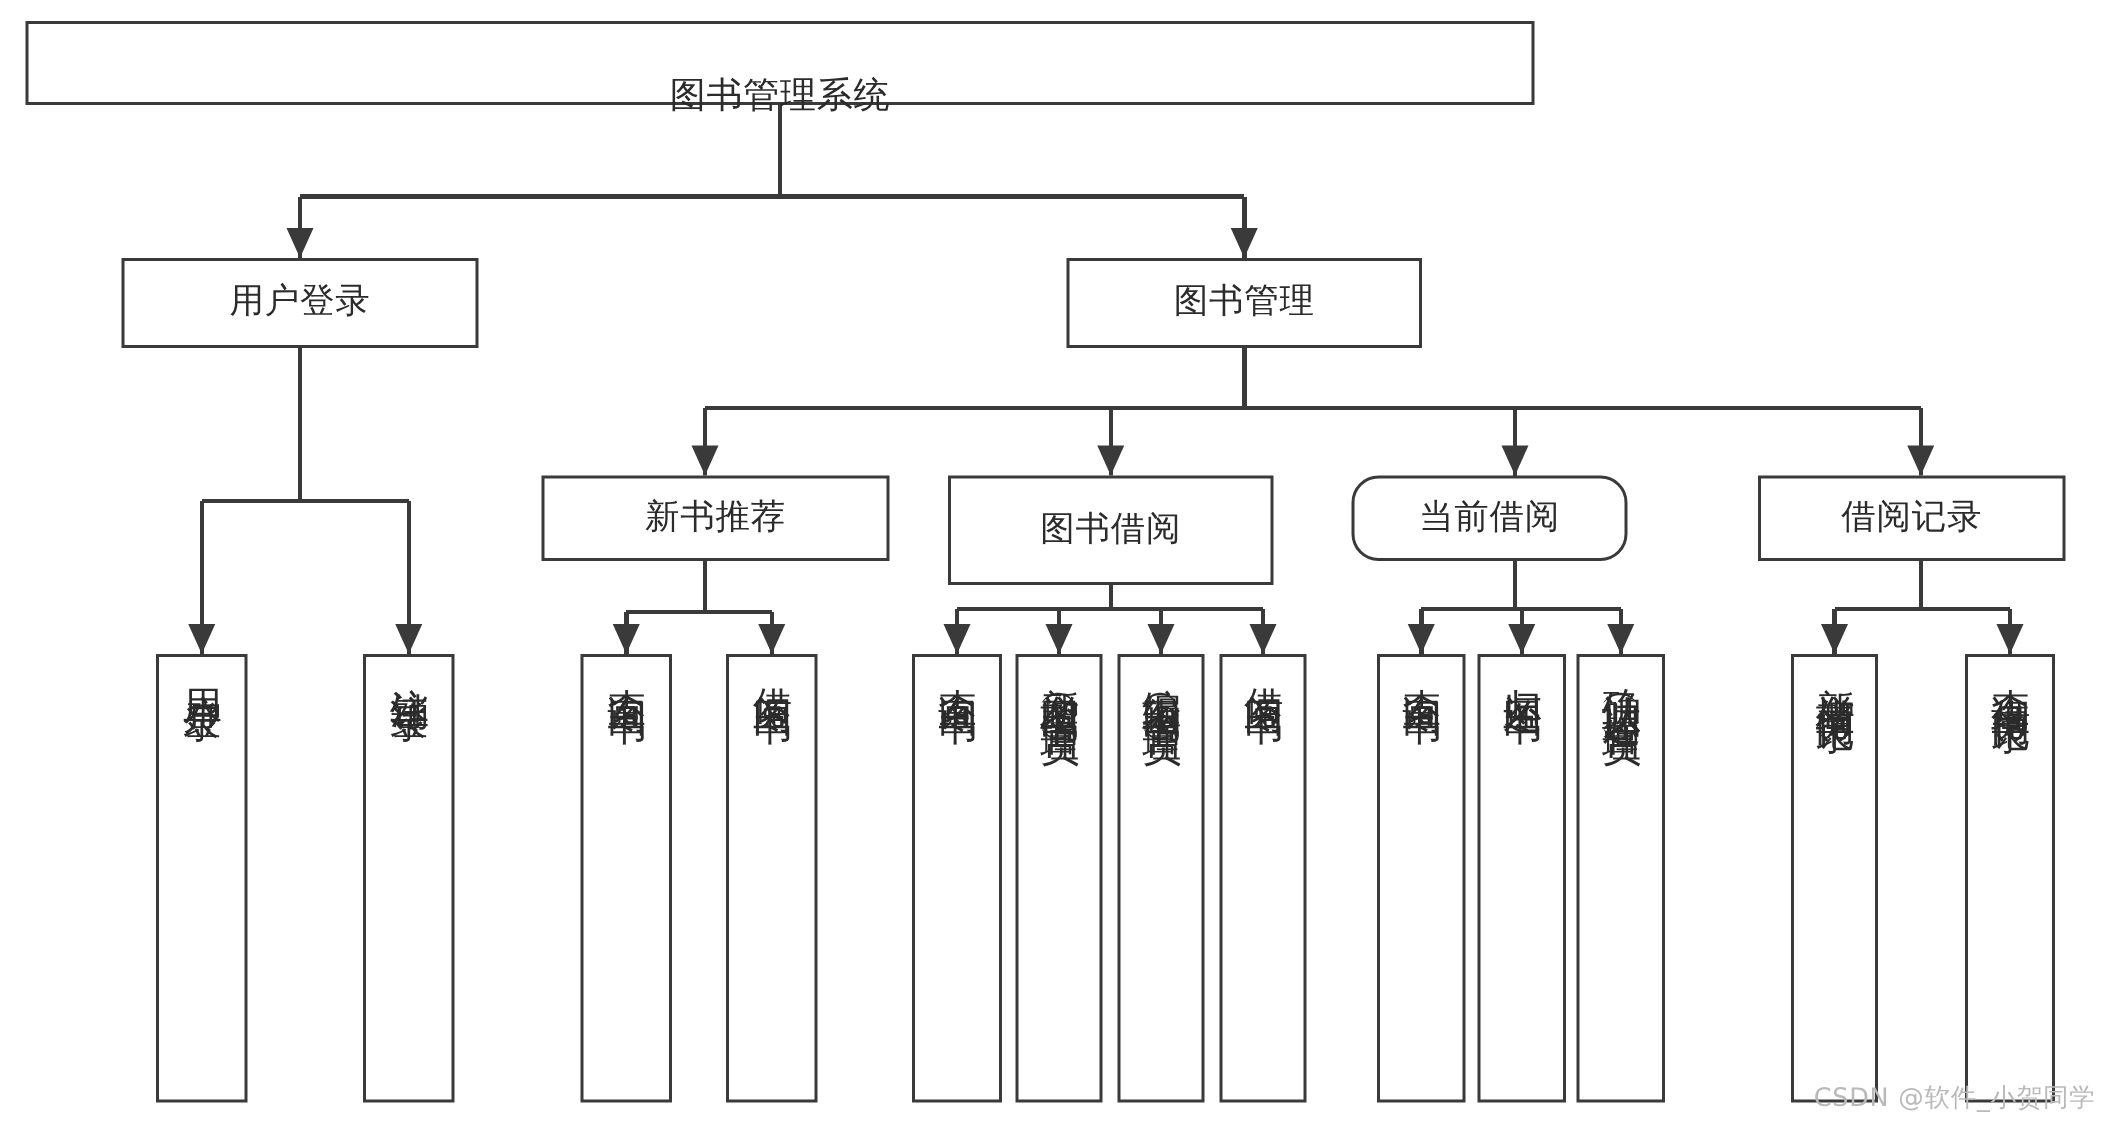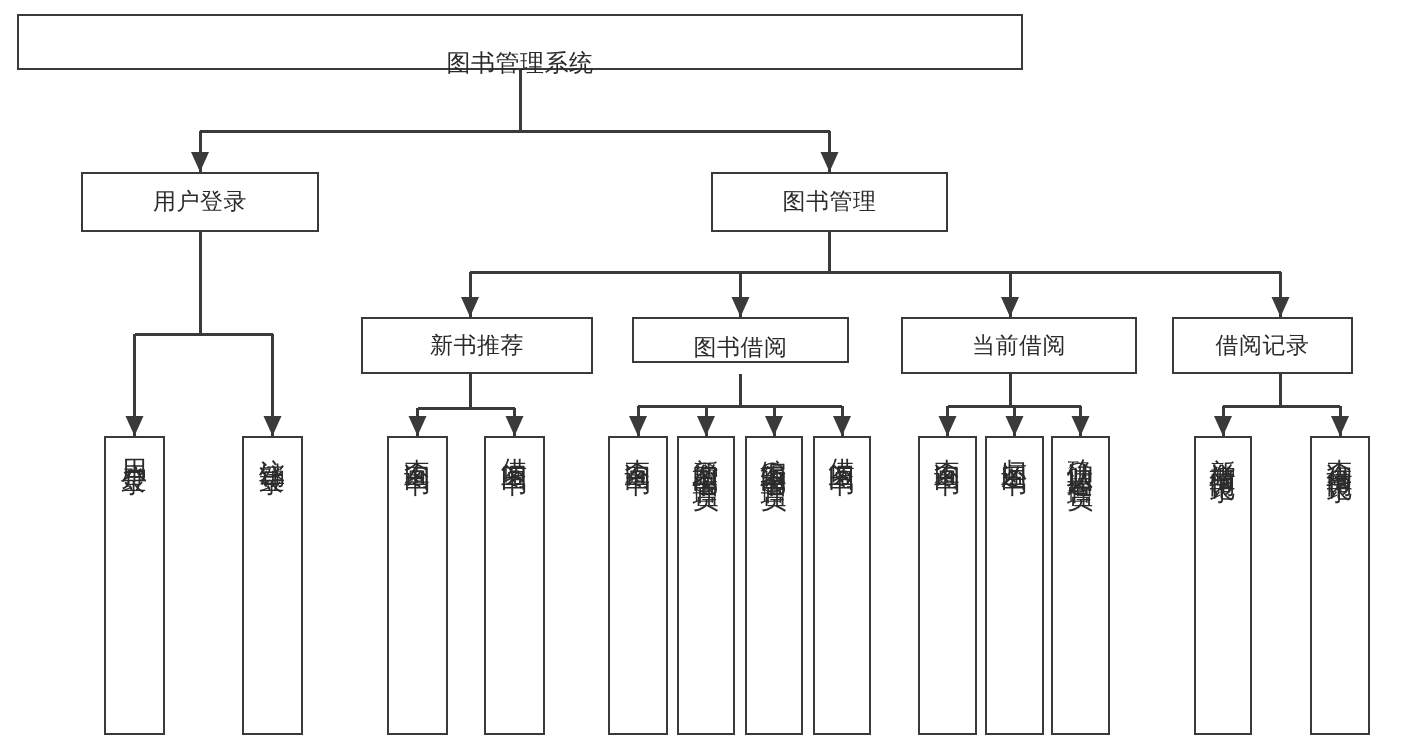--- a/index.html
+++ b/index.html
@@ -139,27 +139,27 @@
       </div>
       <div class="node horiz" style="left: 81px; top: 172px; width: 238px; height: 60px;">
         <span class="label">用户登录</span>
       </div>
       <div class="node horiz" style="left: 711px; top: 172px; width: 237px; height: 60px; align-items: center;">
         <span class="label">图书管理</span>
       </div>
       <div class="node horiz" style="left: 361px; top: 317px; width: 232px; height: 57px;">
         <span class="label">新书推荐</span>
       </div>
-      <div class="node horiz" style="left: 632px; top: 317px; width: 217px; height: 46px; align-items: flex-end;">
+      <div class="node horiz" style="left: 632px; top: 317px; width: 217px; height: 73px;">
         <span class="label">图书借阅</span>
       </div>
-      <div class="node horiz" style="left: 901px; top: 317px; width: 236px; height: 57px;">
+      <div class="node horiz" style="left: 901px; top: 317px; width: 184px; height: 57px; border-radius: 18px;">
         <span class="label">当前借阅</span>
       </div>
-      <div class="node horiz" style="left: 1172px; top: 317px; width: 181px; height: 57px;">
+      <div class="node horiz" style="left: 1172px; top: 317px; width: 205px; height: 57px;">
         <span class="label">借阅记录</span>
       </div>
       <div class="node vert" style="left: 104px; top: 436px; width: 61px; height: 299px;">
         <span class="label">用户登录</span>
       </div>
       <div class="node vert" style="left: 242px; top: 436px; width: 61px; height: 299px;">
         <span class="label">注销登录</span>
       </div>
       <div class="node vert" style="left: 387px; top: 436px; width: 61px; height: 299px;">
         <span class="label">查询图书</span>
@@ -188,13 +188,14 @@
       <div class="node vert" style="left: 1051px; top: 436px; width: 59px; height: 299px;">
         <span class="label">确认归还（管理员）</span>
       </div>
       <div class="node vert" style="left: 1194px; top: 436px; width: 58px; height: 299px;">
         <span class="label">新增借阅记录</span>
       </div>
       <div class="node vert" style="left: 1310px; top: 436px; width: 60px; height: 299px;">
         <span class="label">查询借阅记录</span>
       </div>
     </div>
+  <div id="watermark">CSDN @软件_小贺同学</div>
 </div>
 
 </body></html>

